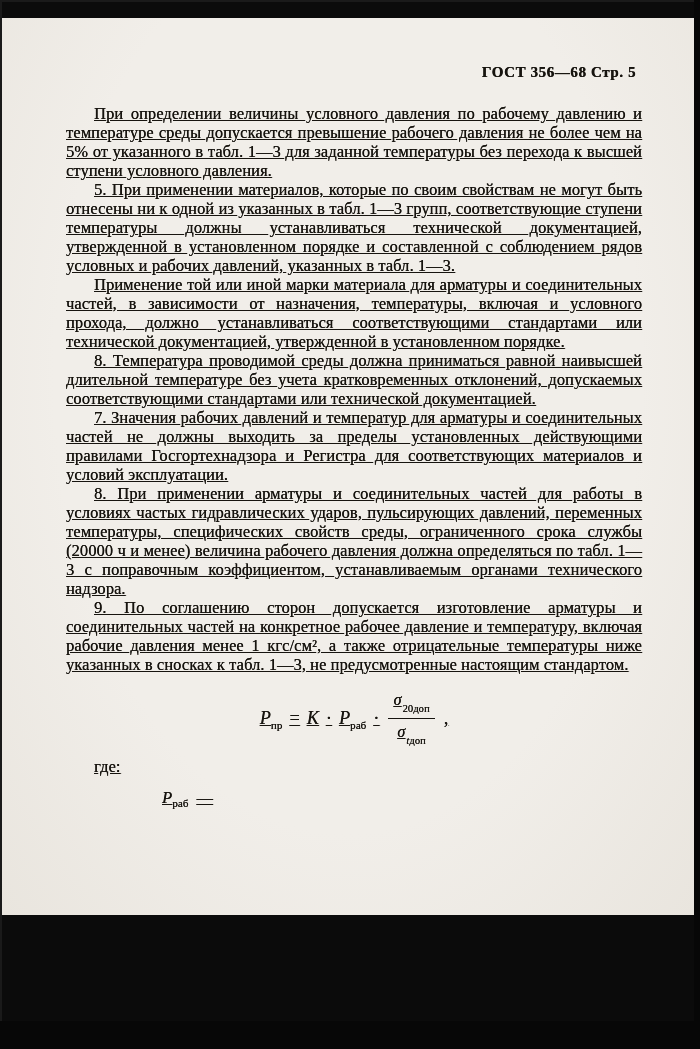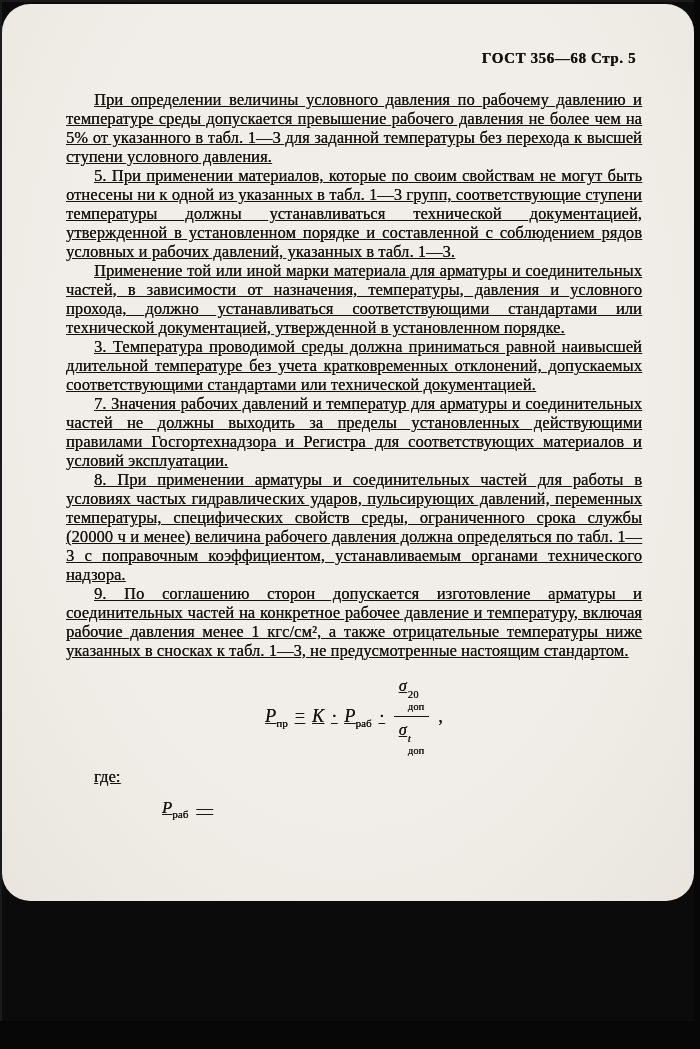--- a/index.html
+++ b/index.html
@@ -10,27 +10,26 @@
   }
   .scan {
     position: relative;
     width: 700px;
     height: 1049px;
     background: #0b0b0b;
     overflow: hidden;
   }
   .paper {
     position: absolute;
-    top: 4px;
+    top: 18px;
     left: 2px;
     width: 692px;
     height: 897px;
     background: radial-gradient(ellipse at 50% 40%, #f1eee9 60%, #e9e5de 100%);
     color: #17140f;
-    border-radius: 28px;
   }
   .hdr {
     position: absolute;
     top: 46px;
     right: 58px;
     font-size: 15px;
     font-weight: bold;
     letter-spacing: 0.6px;
     text-shadow: 0.3px 0 0 currentColor;
   }
@@ -53,21 +52,20 @@
     display: flex;
     justify-content: center;
     align-items: center;
     gap: 7px;
     margin: 16px 0 6px 0;
     font-size: 18px;
     text-align: left;
   }
   .stack {
     display: inline-flex;
-    flex-direction: column;
     align-items: flex-start;
     font-size: 10.5px;
     line-height: 1.15;
     margin-left: 1px;
     vertical-align: -7px;
   }
   .frac {
     display: inline-flex;
     flex-direction: column;
     align-items: center;
@@ -96,22 +94,22 @@
 <div class="scan">
   <div class="paper">
 
     <div class="hdr">
       <span>ГОСТ 356—68 Стр. 5</span>
     </div>
 
     <div class="content">
       <p>При определении величины условного давления по рабочему давлению и температуре среды допускается превышение рабочего давления не более чем на 5% от указанного в табл. 1—3 для заданной температуры без перехода к высшей ступени условного давления.</p>
       <p>5. При применении материалов, которые по своим свойствам не могут быть отнесены ни к одной из указанных в табл. 1—3 групп, соответствующие ступени температуры должны устанавливаться технической документацией, утвержденной в установленном порядке и составленной с соблюдением рядов условных и рабочих давлений, указанных в табл. 1—3.</p>
-      <p>Применение той или иной марки материала для арматуры и соединительных частей, в зависимости от назначения, температуры, давления и условного прохода, должно устанавливаться соответствующими стандартами или технической документацией, утвержденной в установленном порядке.</p>
-      <p>3. Температура проводимой среды должна приниматься равной наивысшей длительной температуре без учета кратковременных отклонений, допускаемых соответствующими стандартами или технической документацией.</p>
+      <p>Применение той или иной марки материала для арматуры и соединительных частей, в зависимости от назначения, температуры, включая и условного прохода, должно устанавливаться соответствующими стандартами или технической документацией, утвержденной в установленном порядке.</p>
+      <p>8. Температура проводимой среды должна приниматься равной наивысшей длительной температуре без учета кратковременных отклонений, допускаемых соответствующими стандартами или технической документацией.</p>
       <p>7. Значения рабочих давлений и температур для арматуры и соединительных частей не должны выходить за пределы установленных действующими правилами Госгортехнадзора и Регистра для соответствующих материалов и условий эксплуатации.</p>
       <p>8. При применении арматуры и соединительных частей для работы в условиях частых гидравлических ударов, пульсирующих давлений, переменных температуры, специфических свойств среды, ограниченного срока службы (20000 ч и менее) величина рабочего давления должна определяться по табл. 1—3 с поправочным коэффициентом, устанавливаемым органами технического надзора.</p>
       <p>9. По соглашению сторон допускается изготовление арматуры и соединительных частей на конкретное рабочее давление и температуру, включая рабочие давления менее 1 кгс/см², а также отрицательные температуры ниже указанных в сносках к табл. 1—3, не предусмотренные настоящим стандартом.</p>
 
       <div class="formula">
         <span><i class="var">P</i><sub>пр</sub></span>
         <span>=</span>
         <span><i class="var">K</i></span>
         <span>·</span>
         <span><i class="var">P</i><sub>раб</sub></span>

